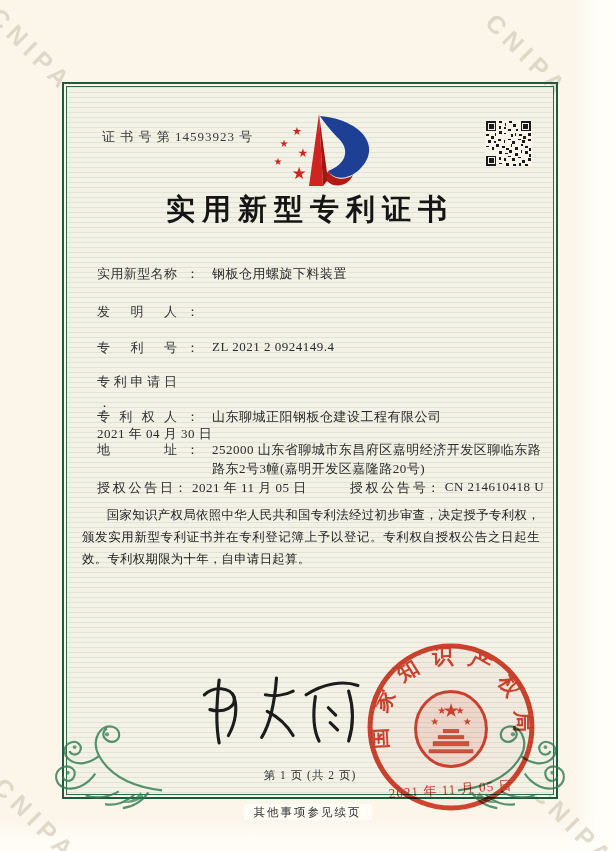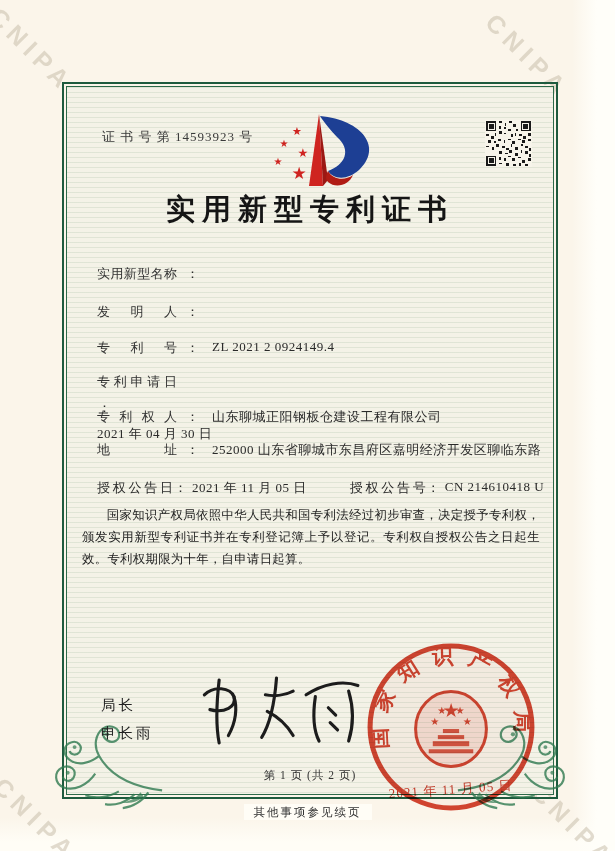--- a/index.html
+++ b/index.html
@@ -203,20 +203,21 @@
         <rect x="24" y="30" width="1" height="2"></rect>
           <rect x="28" y="31" width="2" height="1"></rect>
       </g>
     </svg>
 
     <div class="title">实用新型专利证书</div>
 
     <div class="frow" style="top:181px;">
       <span class="f-label">实用新型名称</span>
         <span class="f-colon">：</span>
+      <span class="f-value">钢板仓用螺旋下料装置</span>
     </div>
     <div class="frow" style="top:219px;">
       <span class="f-label">发明人</span>
         <span class="f-colon">：</span>
     </div>
     <div class="frow" style="top:255px;">
       <span class="f-label">专利号</span>
         <span class="f-colon">：</span>
       <span class="f-value">ZL 2021 2 0924149.4</span>
     </div>
@@ -228,44 +229,41 @@
     <div class="frow" style="top:324px;">
       <span class="f-label">专利权人</span>
         <span class="f-colon">：</span>
       <span class="f-value">山东聊城正阳钢板仓建设工程有限公司</span>
     </div>
     <div class="frow" style="top:357px;">
       <span class="f-label">地址</span>
         <span class="f-colon">：</span>
       <span class="f-value addr-val">
         <span style="display:block;">252000 山东省聊城市东昌府区嘉明经济开发区聊临东路</span>
+        <span style="display:block;">路东2号3幢(嘉明开发区嘉隆路20号)</span>
       </span>
     </div>
     <div class="frow" style="top:395px;">
       <span class="grant-pair">
         <span class="g-label">授权公告日</span>
           <span class="f-colon">：</span>
         <span class="f-value">2021 年 11 月 05 日</span>
       </span>
       <span class="grant-gap"></span>
       <span class="grant-pair">
         <span class="g-label">授权公告号</span>
           <span class="f-colon">：</span>
         <span class="f-value">CN 214610418 U</span>
       </span>
     </div>
 
     <div class="paras">
       <p>国家知识产权局依照中华人民共和国专利法经过初步审查，决定授予专利权，颁发实用新型专利证书并在专利登记簿上予以登记。专利权自授权公告之日起生效。专利权期限为十年，自申请日起算。</p>
     </div>
 
-    <div class="signer">
-      <div>局长</div>
-      <div>申长雨</div>
-    </div>
 
     <svg class="signature" viewBox="0 0 200 95">
       <g fill="none" stroke="#1c1c1c" stroke-width="3.4" stroke-linecap="round">
         <path d="M38,14 C35,40 34,62 38,82"></path>
         <path d="M22,30 C32,20 50,22 54,32 C57,43 44,50 28,46"></path>
         <path d="M54,32 C58,44 56,60 48,74"></path>
         <path d="M88,30 C98,32 110,30 118,26"></path>
         <path d="M100,12 C98,38 94,60 84,76"></path>
         <path d="M90,48 C102,54 112,64 118,74"></path>
         <path d="M132,30 C150,18 172,14 188,20"></path>

